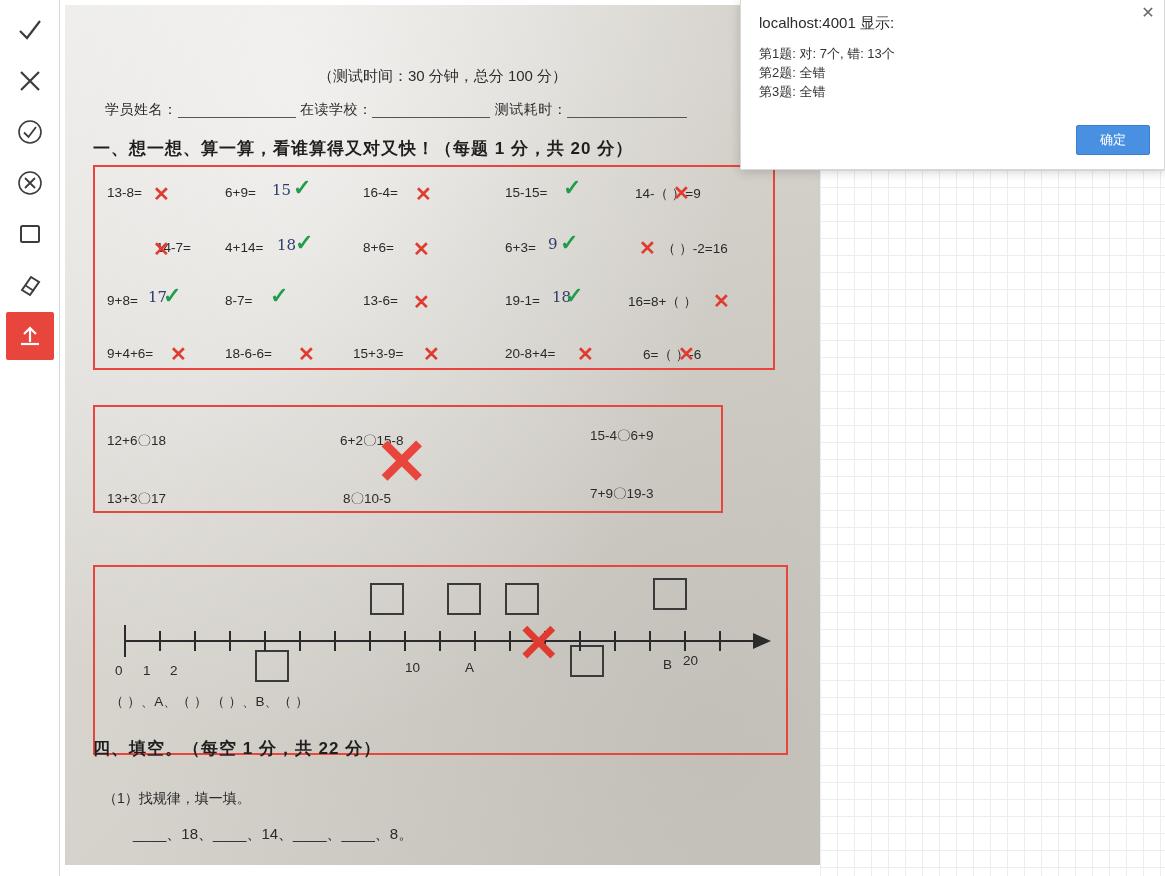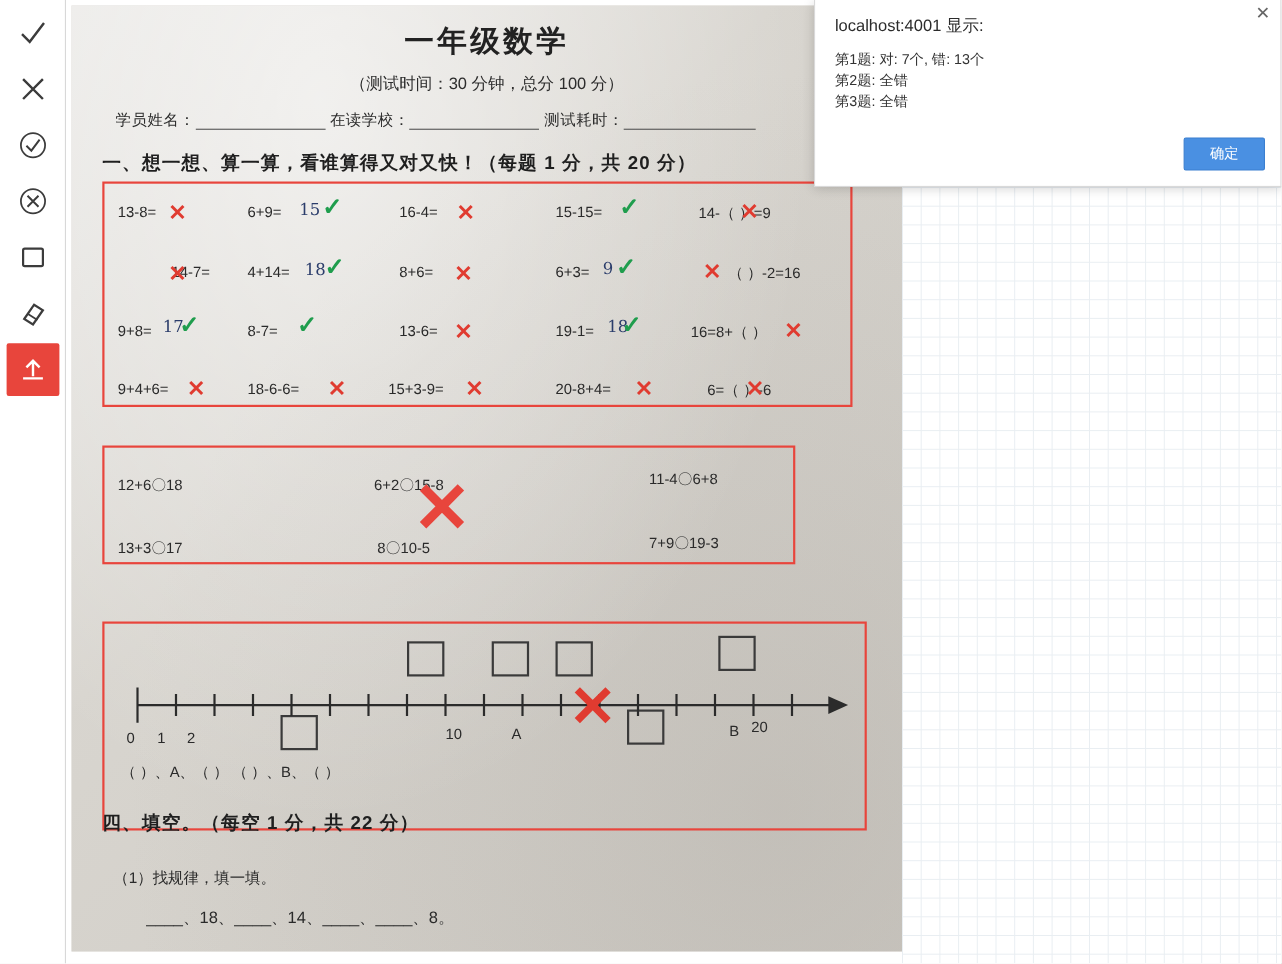--- a/index.html
+++ b/index.html
@@ -241,21 +241,20 @@
         <path d="M5 22 L23 22" fill="none" stroke="currentColor" stroke-width="2.2"></path>
       </svg>
     </div>
   </div>
 
   <div id="workspace">
     <div id="grid-bg"></div>
 
     <div id="scan">
 
-      <div class="paper-text title">一年级数学</div>
       <div class="paper-text subtitle">（测试时间：30 分钟，总分 100 分）</div>
 
       <div class="paper-text namerow">
         <span>学员姓名：</span><u style="width:118px">&nbsp;</u>
         <span>在读学校：</span><u style="width:118px">&nbsp;</u>
         <span>测试耗时：</span><u style="width:120px">&nbsp;</u>
       </div>
 
       <div class="paper-text sect-head" style="left:28px; top:132px;">一、想一想、算一算，看谁算得又对又快！（每题 1 分，共 20 分）</div>
       <div class="red-box" style="left:28px; top:160px; width:682px; height:205px;"></div>
@@ -305,21 +304,21 @@
       <div class="paper-text q" style="left:288px; top:341px;">15+3-9=</div>
       <div class="mark wrong" style="left:358px; top:339px;">✕</div>
       <div class="paper-text q" style="left:440px; top:341px;">20-8+4=</div>
       <div class="mark wrong" style="left:512px; top:339px;">✕</div>
       <div class="paper-text q" style="left:578px; top:341px;">6=（    ）-6</div>
       <div class="mark wrong" style="left:613px; top:339px;">✕</div>
 
       <div class="red-box" style="left:28px; top:400px; width:630px; height:108px;"></div>
       <div class="paper-text q" style="left:42px; top:427px;">12+6〇18</div>
       <div class="paper-text q" style="left:275px; top:427px;">6+2〇15-8</div>
-      <div class="paper-text q" style="left:525px; top:422px;">11-4〇6+8</div>
+      <div class="paper-text q" style="left:525px; top:422px;">15-4〇6+9</div>
       <div class="paper-text q" style="left:42px; top:485px;">13+3〇17</div>
       <div class="paper-text q" style="left:278px; top:485px;">8〇10-5</div>
       <div class="paper-text q" style="left:525px; top:480px;">7+9〇19-3</div>
       <div class="bigx" style="left:310px; top:425px; font-size:64px; color:#e8453c;">✕</div>
 
       <div class="red-box" style="left:28px; top:560px; width:695px; height:190px;"></div>
 
       <div class="boxq" style="left:305px; top:578px; width:34px; height:32px;"></div>
       <div class="boxq" style="left:382px; top:578px; width:34px; height:32px;"></div>
       <div class="boxq" style="left:440px; top:578px; width:34px; height:32px;"></div>

